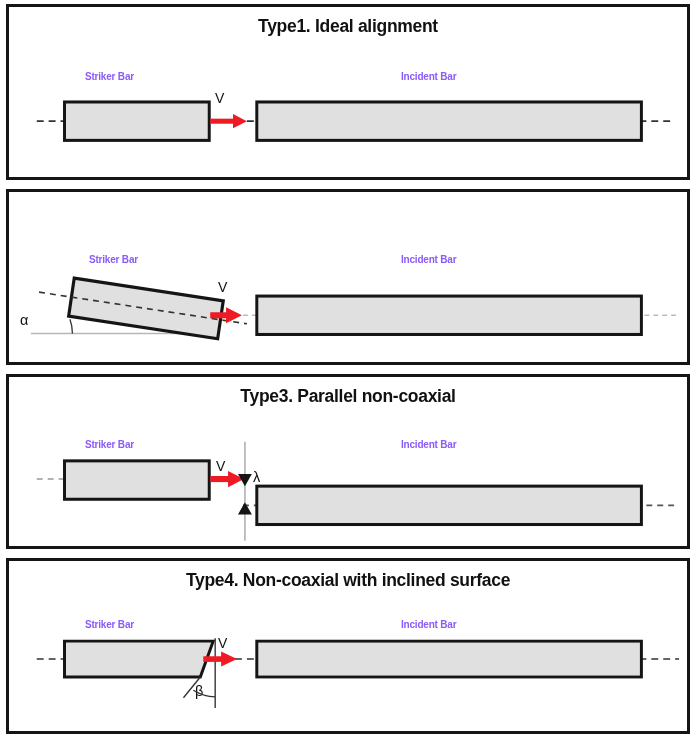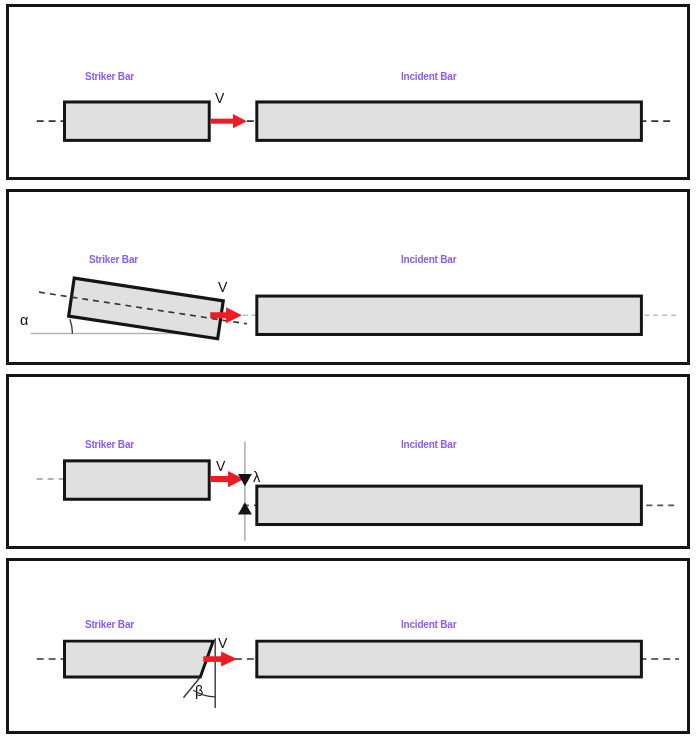--- a/index.html
+++ b/index.html
@@ -63,20 +63,21 @@
   .sym-greek {
     font-size: 14.5px;
   }
 </style>
 </head>
 <body>
 
 <div class="figure">
 
   <div class="panel">
+    <div class="panel-title">Type1. Ideal alignment</div>
     <div class="bar-label" style="left:76px; top:64px;">Striker Bar</div>
     <div class="bar-label" style="left:392px; top:64px;">Incident Bar</div>
     <div class="sym" style="left:206px; top:83px;">V</div>
     <div class="stage">
       <svg viewBox="0 0 684 168" preserveAspectRatio="none" xmlns="http://www.w3.org/2000/svg">
 
         <line x1="28" y1="113" x2="202" y2="113" stroke="#333333" stroke-width="1.6" stroke-dasharray="7,5"></line>
         <line x1="228" y1="113" x2="668" y2="113" stroke="#333333" stroke-width="1.6" stroke-dasharray="7,5"></line>
 
         <rect x="56" y="94" width="146" height="38" fill="#e0e0e0" stroke="#151515" stroke-width="3"></rect>
@@ -114,20 +115,21 @@
           <line x1="203" y1="122" x2="220" y2="122" stroke="#ee1b24" stroke-width="6"></line>
           <polygon points="219,114 235,122 219,130" fill="#ee1b24"></polygon>
         </g>
 
         <rect x="250" y="103" width="388" height="38" fill="#e0e0e0" stroke="#151515" stroke-width="3"></rect>
       </svg>
     </div>
   </div>
 
   <div class="panel">
+    <div class="panel-title">Type3. Parallel non-coaxial</div>
     <div class="bar-label" style="left:76px; top:62px;">Striker Bar</div>
     <div class="bar-label" style="left:392px; top:62px;">Incident Bar</div>
     <div class="sym" style="left:207px; top:81px;">V</div>
     <div class="sym sym-greek" style="left:244px; top:92px;">λ</div>
     <div class="stage">
       <svg viewBox="0 0 684 168" preserveAspectRatio="none" xmlns="http://www.w3.org/2000/svg">
 
         <line x1="28" y1="101" x2="196" y2="101" stroke="#999999" stroke-width="1.6" stroke-dasharray="6,5"></line>
 
         <line x1="236" y1="127" x2="676" y2="127" stroke="#555555" stroke-width="1.6" stroke-dasharray="6,5"></line>
@@ -143,20 +145,21 @@
 
         <line x1="238" y1="64" x2="238" y2="162" stroke="#b0b0b0" stroke-width="1.6"></line>
 
         <polygon points="231,96 245,96 238,108" fill="#151515"></polygon>
         <polygon points="231,136 245,136 238,124" fill="#151515"></polygon>
       </svg>
     </div>
   </div>
 
   <div class="panel">
+    <div class="panel-title">Type4. Non-coaxial with inclined surface</div>
     <div class="bar-label" style="left:76px; top:58px;">Striker Bar</div>
     <div class="bar-label" style="left:392px; top:58px;">Incident Bar</div>
     <div class="sym" style="left:209px; top:74px;">V</div>
     <div class="sym sym-greek" style="left:186px; top:122px;">β</div>
     <div class="stage">
       <svg viewBox="0 0 684 180" preserveAspectRatio="none" xmlns="http://www.w3.org/2000/svg">
 
         <line x1="28" y1="104" x2="196" y2="104" stroke="#333333" stroke-width="1.6" stroke-dasharray="7,5"></line>
         <line x1="228" y1="104" x2="676" y2="104" stroke="#333333" stroke-width="1.6" stroke-dasharray="7,5"></line>
 

